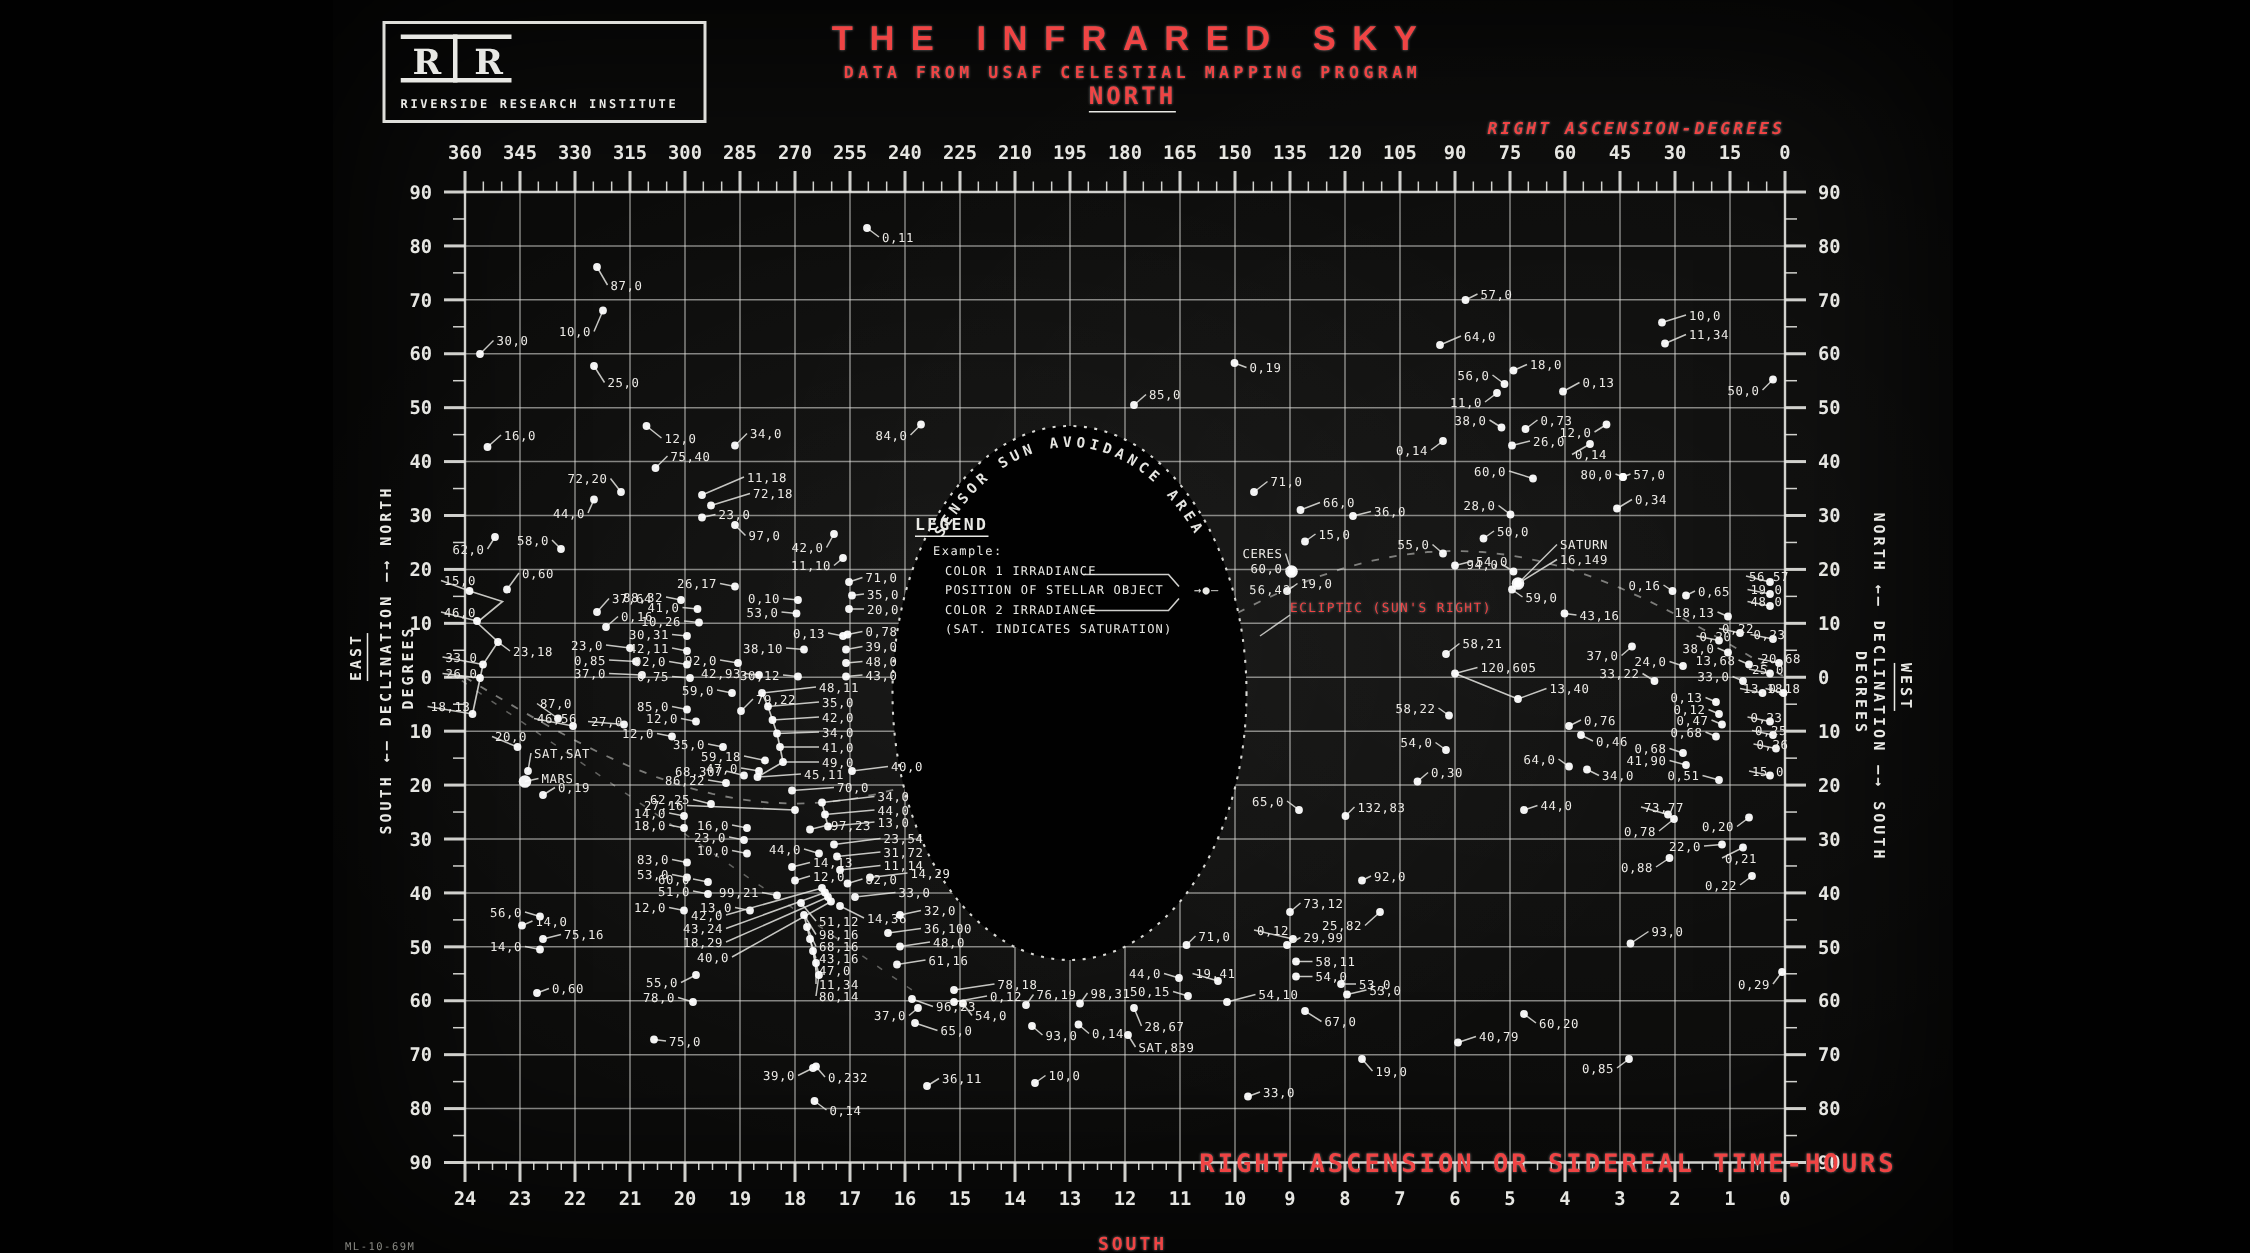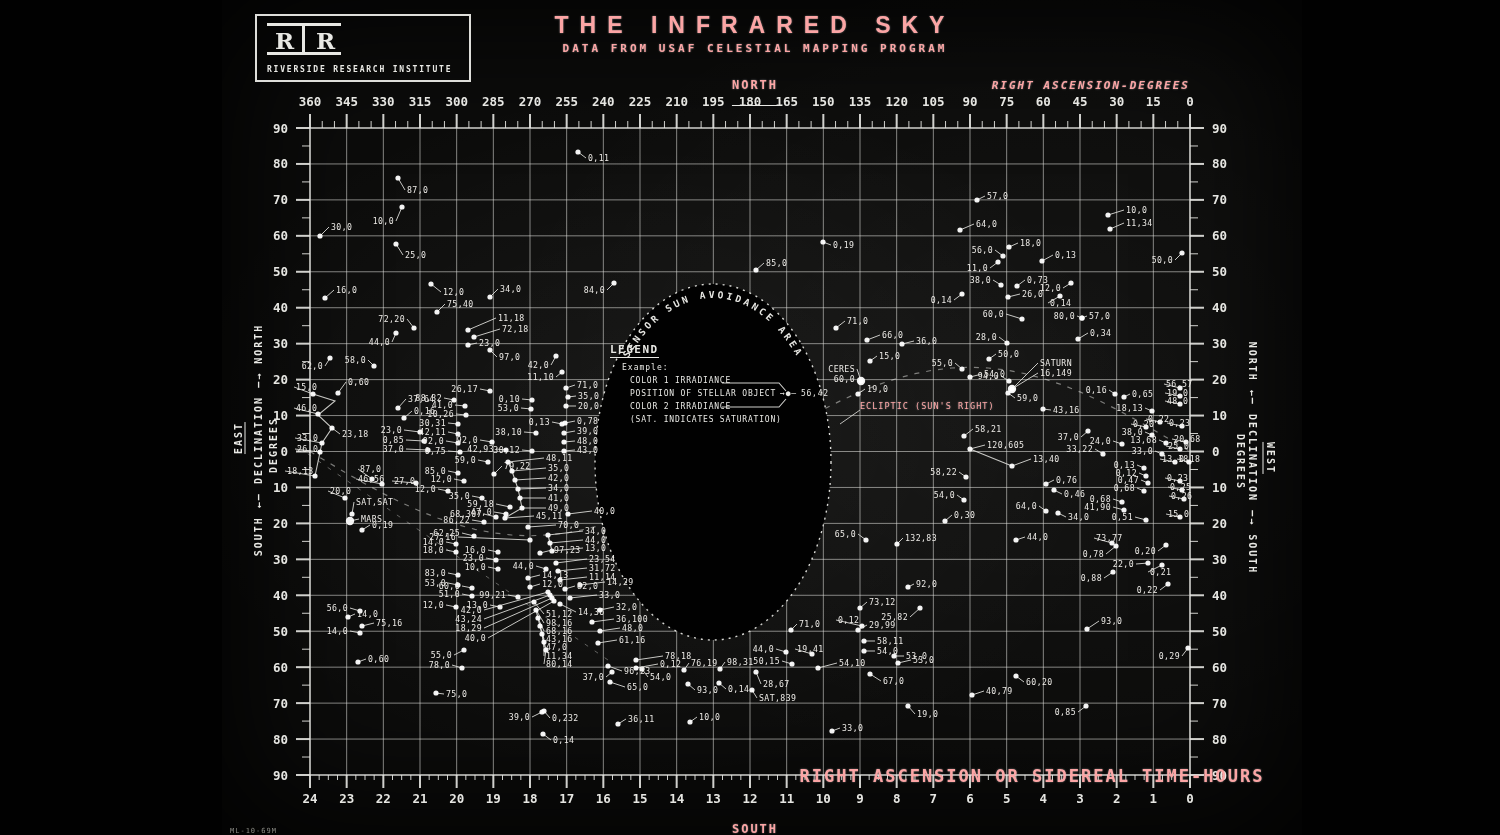--- a/index.html
+++ b/index.html
@@ -6,46 +6,46 @@
   #stage{position:relative;width:1500px;height:835px;overflow:hidden;background:#010101;
          font-family:"DejaVu Sans Mono", monospace;}
   #photo{position:absolute;left:222px;top:0;width:1080px;height:835px;
          background:
            radial-gradient(ellipse 700px 500px at 40% 52%, rgba(255,255,255,0.05), transparent 70%),
            radial-gradient(ellipse 800px 600px at 76% 45%, rgba(255,255,255,0.035), transparent 70%),
            #0c0c0b;}
   #photo::after{content:"";position:absolute;inset:0;
          box-shadow:inset 0 0 120px 30px rgba(0,0,0,0.8);pointer-events:none;}
   svg{position:absolute;left:0;top:0;}
-  .lbl{position:absolute;color:#fca5a5;white-space:nowrap;z-index:5;}
+  .lbl{position:absolute;color:#ef4444;white-space:nowrap;z-index:5;}
   .glow{text-shadow:0 0 2px rgba(255,255,255,0.45);}
   #title{left:755px;top:12px;transform:translateX(-50%);font-size:23px;font-weight:bold;
          letter-spacing:11px;font-family:"Liberation Sans",sans-serif;}
   #subtitle{left:755px;top:42px;transform:translateX(-50%);font-size:11px;font-weight:bold;letter-spacing:3px;}
-  #north-label{left:755px;top:78px;transform:translateX(-50%);font-size:12px;font-weight:bold;
-         letter-spacing:2px;border-bottom:1.5px solid #e9e9e5;padding-bottom:13px;}
+  #north-label{left:755px;top:54px;transform:translateX(-50%);font-size:16px;font-weight:bold;
+         letter-spacing:2px;border-bottom:1.5px solid #e9e9e5;padding-bottom:1px;}
   #south-label{left:755px;top:822px;transform:translateX(-50%);font-size:12px;font-weight:bold;
          letter-spacing:2px;border-bottom:1.5px solid #e9e9e5;}
   #ra-deg-caption{left:1190px;top:79px;transform:translateX(-100%);font-size:11px;font-weight:bold;letter-spacing:2px;font-style:italic;}
   #ra-hr-caption{left:1032px;top:766px;transform:translateX(-50%);font-size:17px;font-weight:bold;letter-spacing:2px;}
   .vwrap{position:absolute;width:0;height:0;z-index:5;}
   .vtext{position:absolute;transform:translate(-50%,-50%) rotate(-90deg);color:#e9e9e5;
          white-space:nowrap;font-size:10px;font-weight:bold;letter-spacing:2px;}
   .vtext.cw{transform:translate(-50%,-50%) rotate(90deg);}
   .underl{border-bottom:1.5px solid #e9e9e5;padding-bottom:1px;}
   #logo-box{position:absolute;left:255px;top:14px;width:212px;height:64px;
          border:2px solid #dededa;z-index:5;}
   #logo-institute{position:absolute;left:10px;bottom:6px;font-size:8px;font-weight:bold;
          letter-spacing:1.8px;color:#e9e9e5;}
   #legend{position:absolute;left:610px;top:338px;z-index:6;color:#e9e9e5;}
   #legend-title{font-size:11px;font-weight:bold;letter-spacing:1.5px;border-bottom:1.5px solid #e9e9e5;
          display:inline-block;padding-bottom:1px;}
   #legend-example{font-size:8px;letter-spacing:1px;margin:5px 16px 2px 12px;}
   .legend-row{font-size:8px;letter-spacing:0.8px;margin:4px 0 0 20px;}
-  #legend-row-pos{display:flex;gap:4px;align-items:center;}
+  #legend-row-pos{display:flex;gap:20px;align-items:center;}
   #ecliptic-label{left:860px;top:401px;font-size:8.5px;letter-spacing:1px;}
   #plate-caption{left:230px;top:827px;font-size:7px;color:#8a8a84;letter-spacing:1px;}
 </style>
 </head>
 <body>
 
 <div id="stage">
   <div id="photo"></div>
 
   <svg id="chart" width="1500" height="835">

